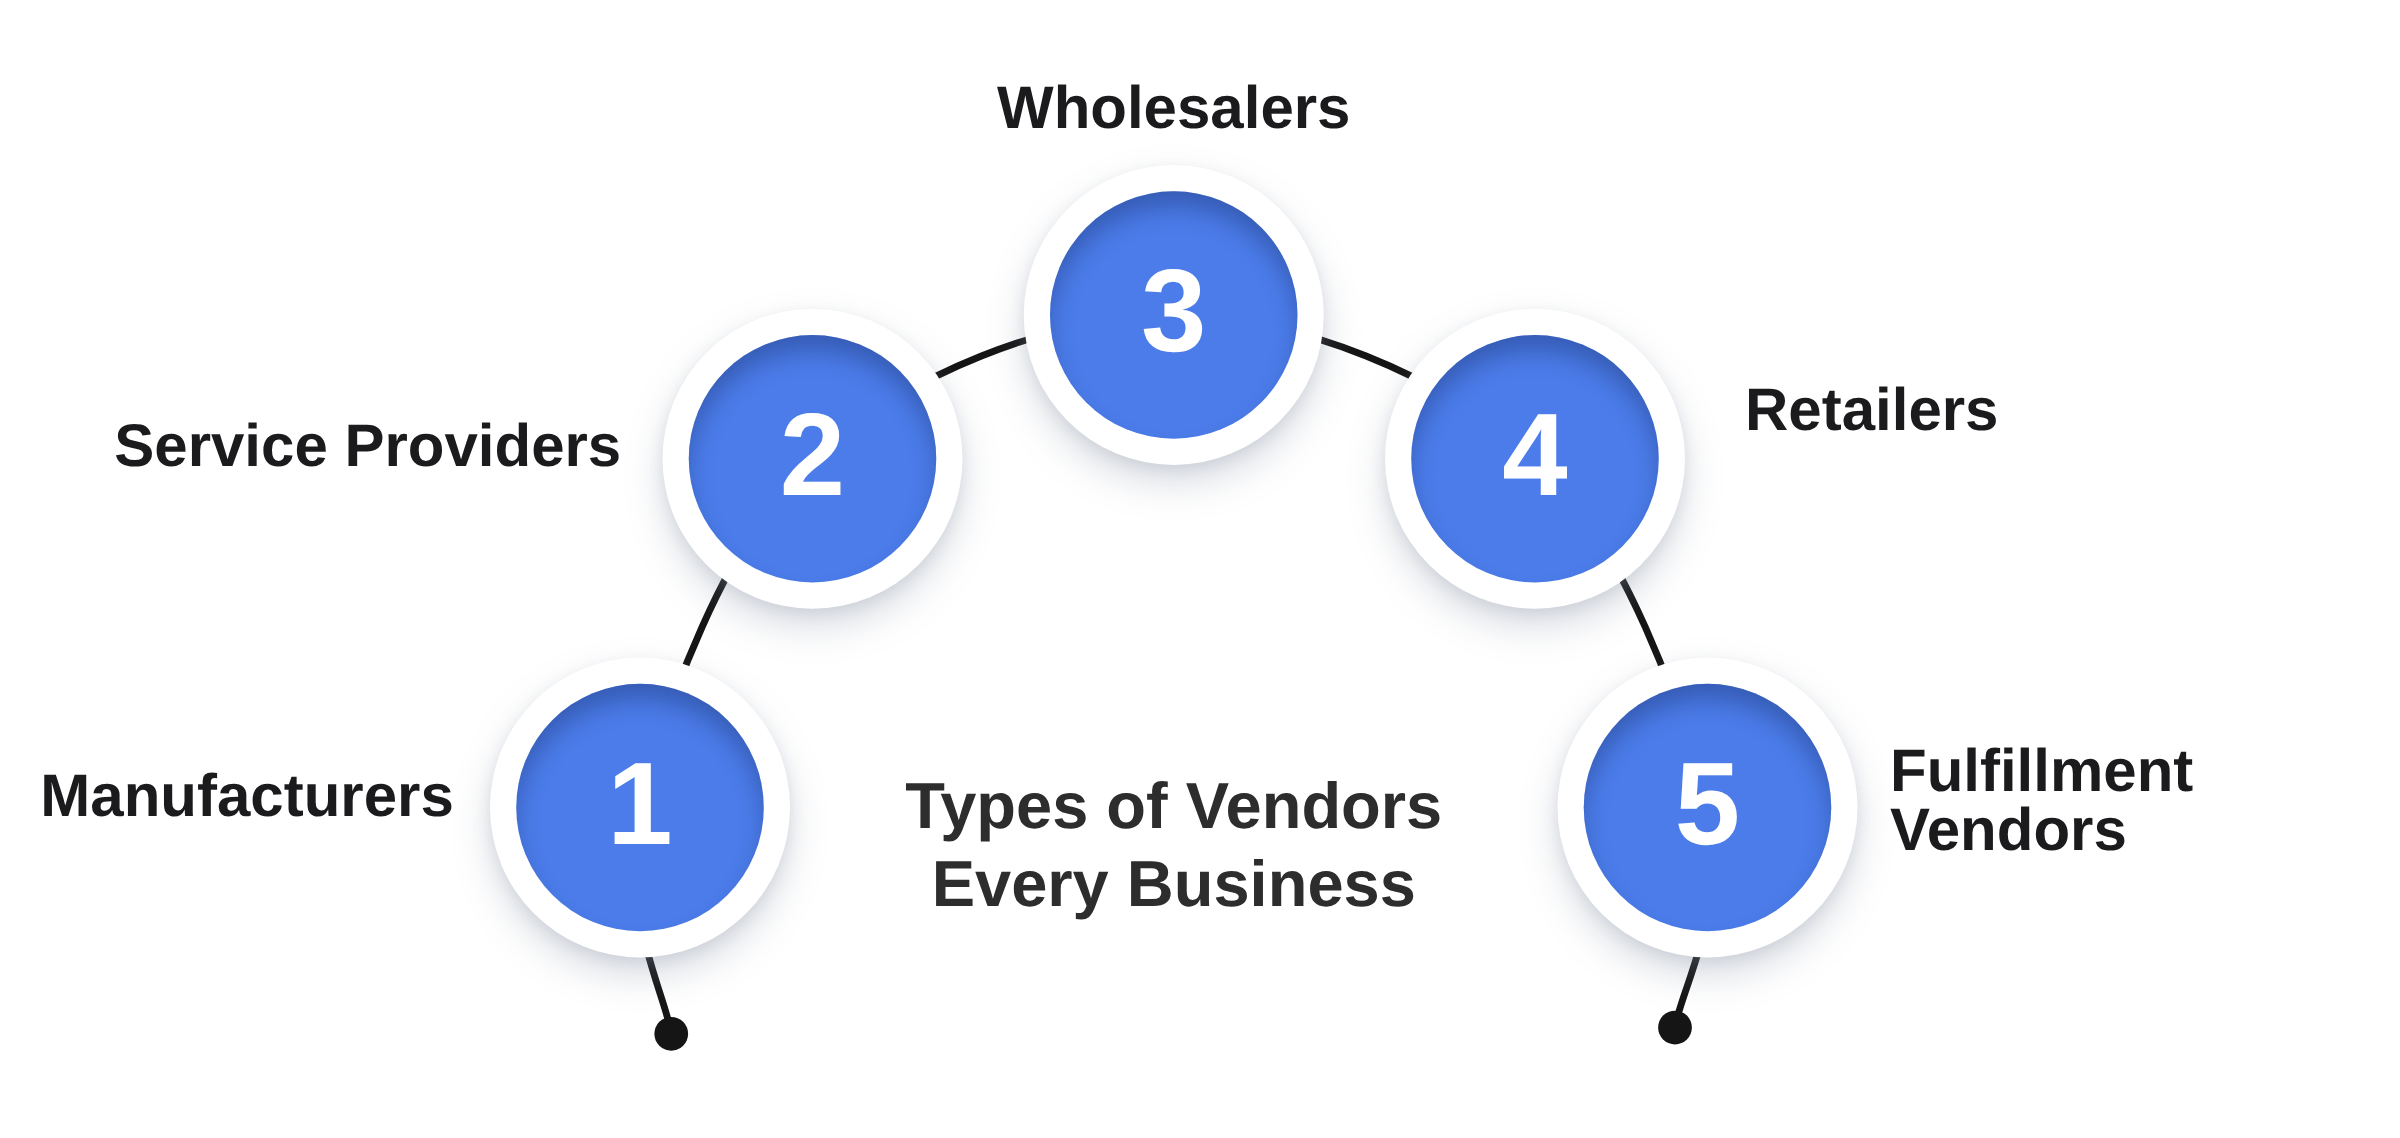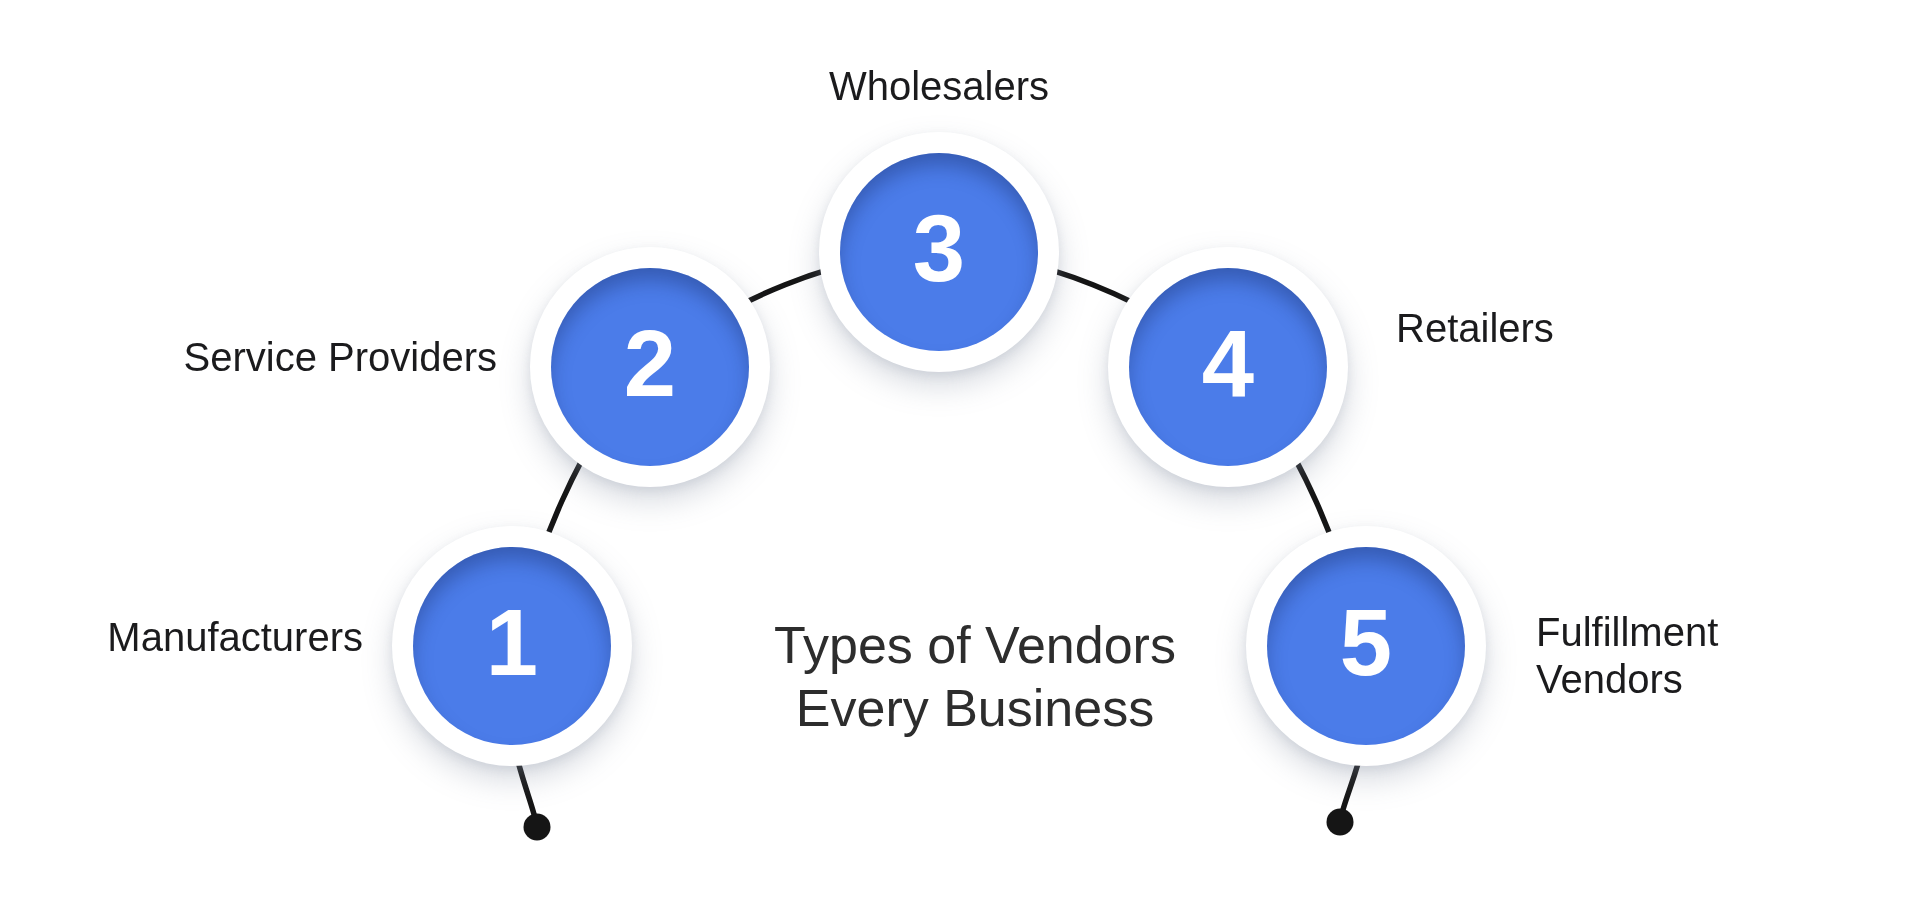--- a/index.html
+++ b/index.html
@@ -60,40 +60,40 @@
     transform: translateY(-3px);
   }
   .node-1 { left: 392px;  top: 526px; }
   .node-2 { left: 530px;  top: 247px; }
   .node-3 { left: 819px;  top: 132px; }
   .node-4 { left: 1108px; top: 247px; }
   .node-5 { left: 1246px; top: 526px; }
 
   .node-label {
     position: absolute;
-    font-size: 40px;
-    font-weight: 400;
+    font-size: 48px;
+    font-weight: 700;
     line-height: 47px;
     color: var(--label-text, #1b1b1d);
     white-space: nowrap;
   }
   .label-wholesalers  { left: 939px;  top: 63px;  transform: translateX(-50%); }
   .label-service      { right: 1423px; top: 305px; text-align: right; margin-top: 29px; }
   .label-retailers    { left: 1382px; top: 305px; margin-left: 14px; }
   .label-manufacturers{ right: 1557px; top: 614px; text-align: right; }
-  .label-fulfillment  { left: 1512px; top: 609px; width: 250px; white-space: normal; margin-left: 24px; }
+  .label-fulfillment  { left: 1512px; top: 594px; width: 250px; white-space: normal; }
 
   .diagram-title {
     position: absolute;
-    left: 975px;
+    left: 939px;
     top: 614px;
     transform: translateX(-50%);
     text-align: center;
     font-size: 52px;
-    font-weight: 400;
+    font-weight: 700;
     line-height: 63px;
     color: var(--title-text, #2d2d2d);
     white-space: nowrap;
   }
 </style>
 </head>
 <body>
 
 <div class="stage">
 

